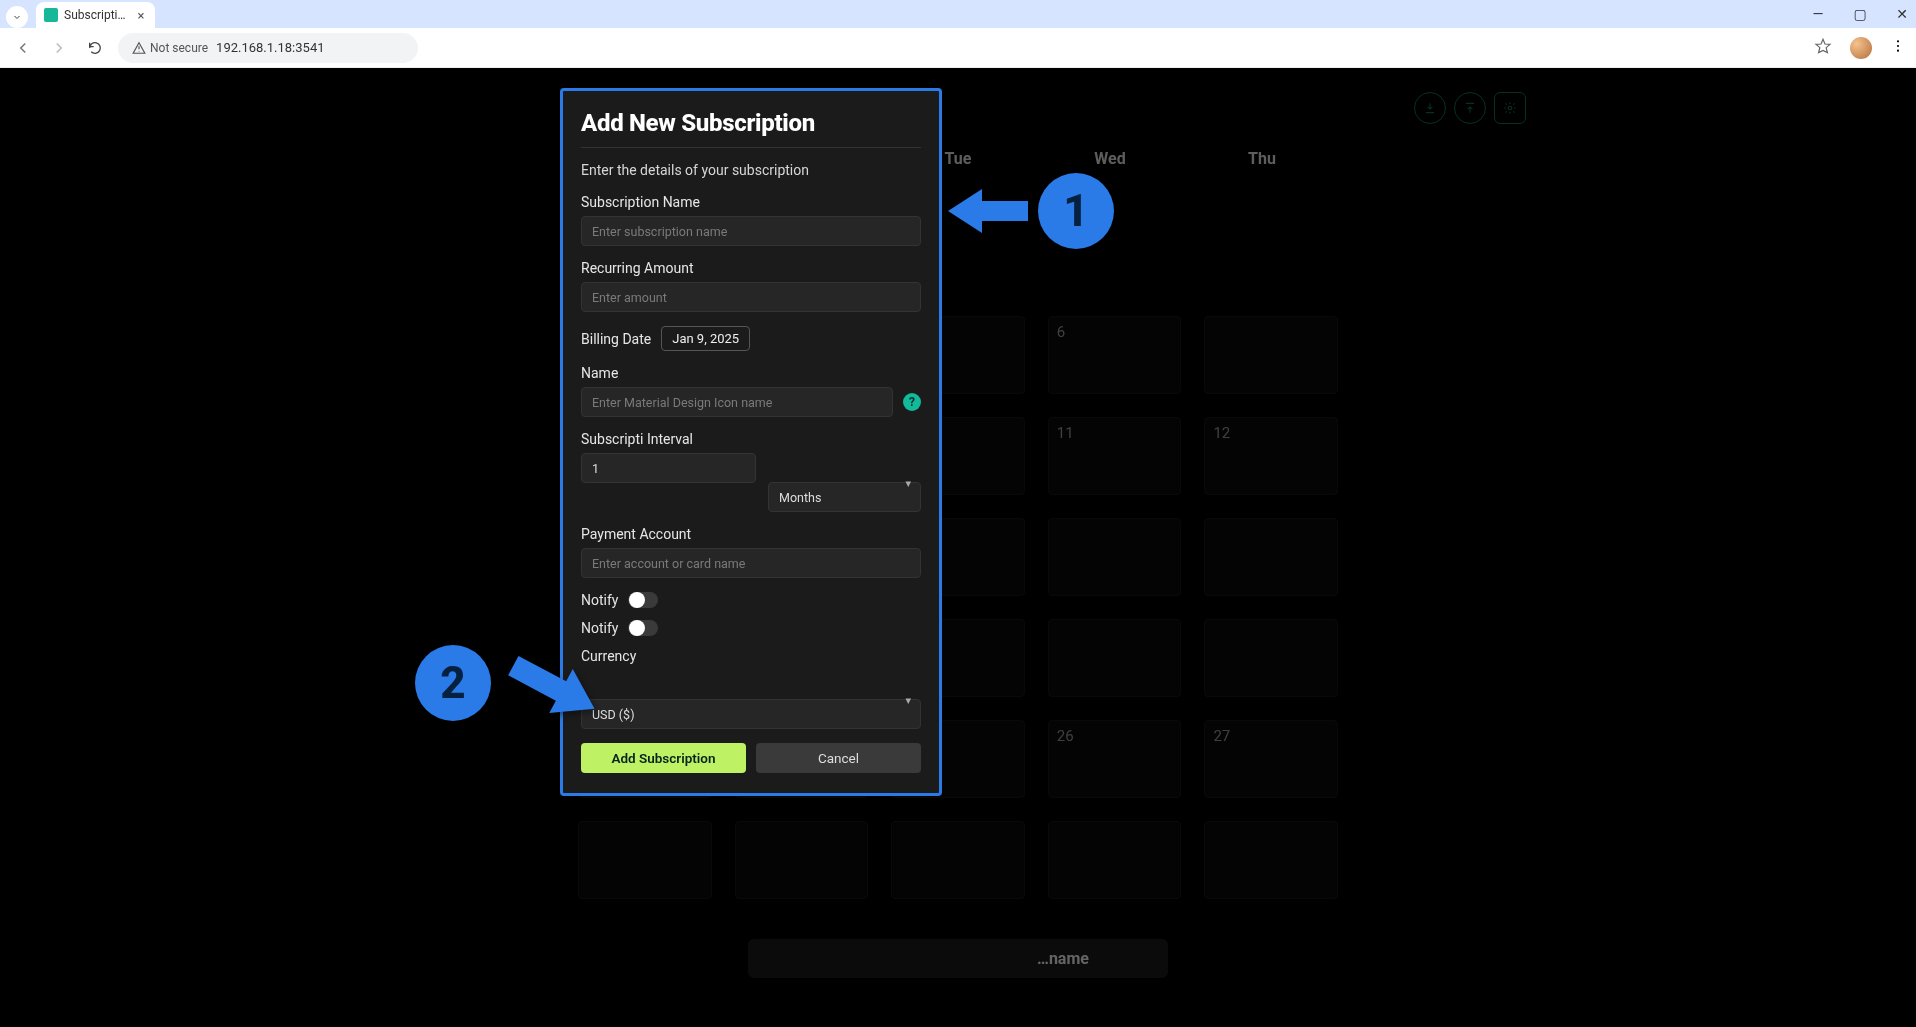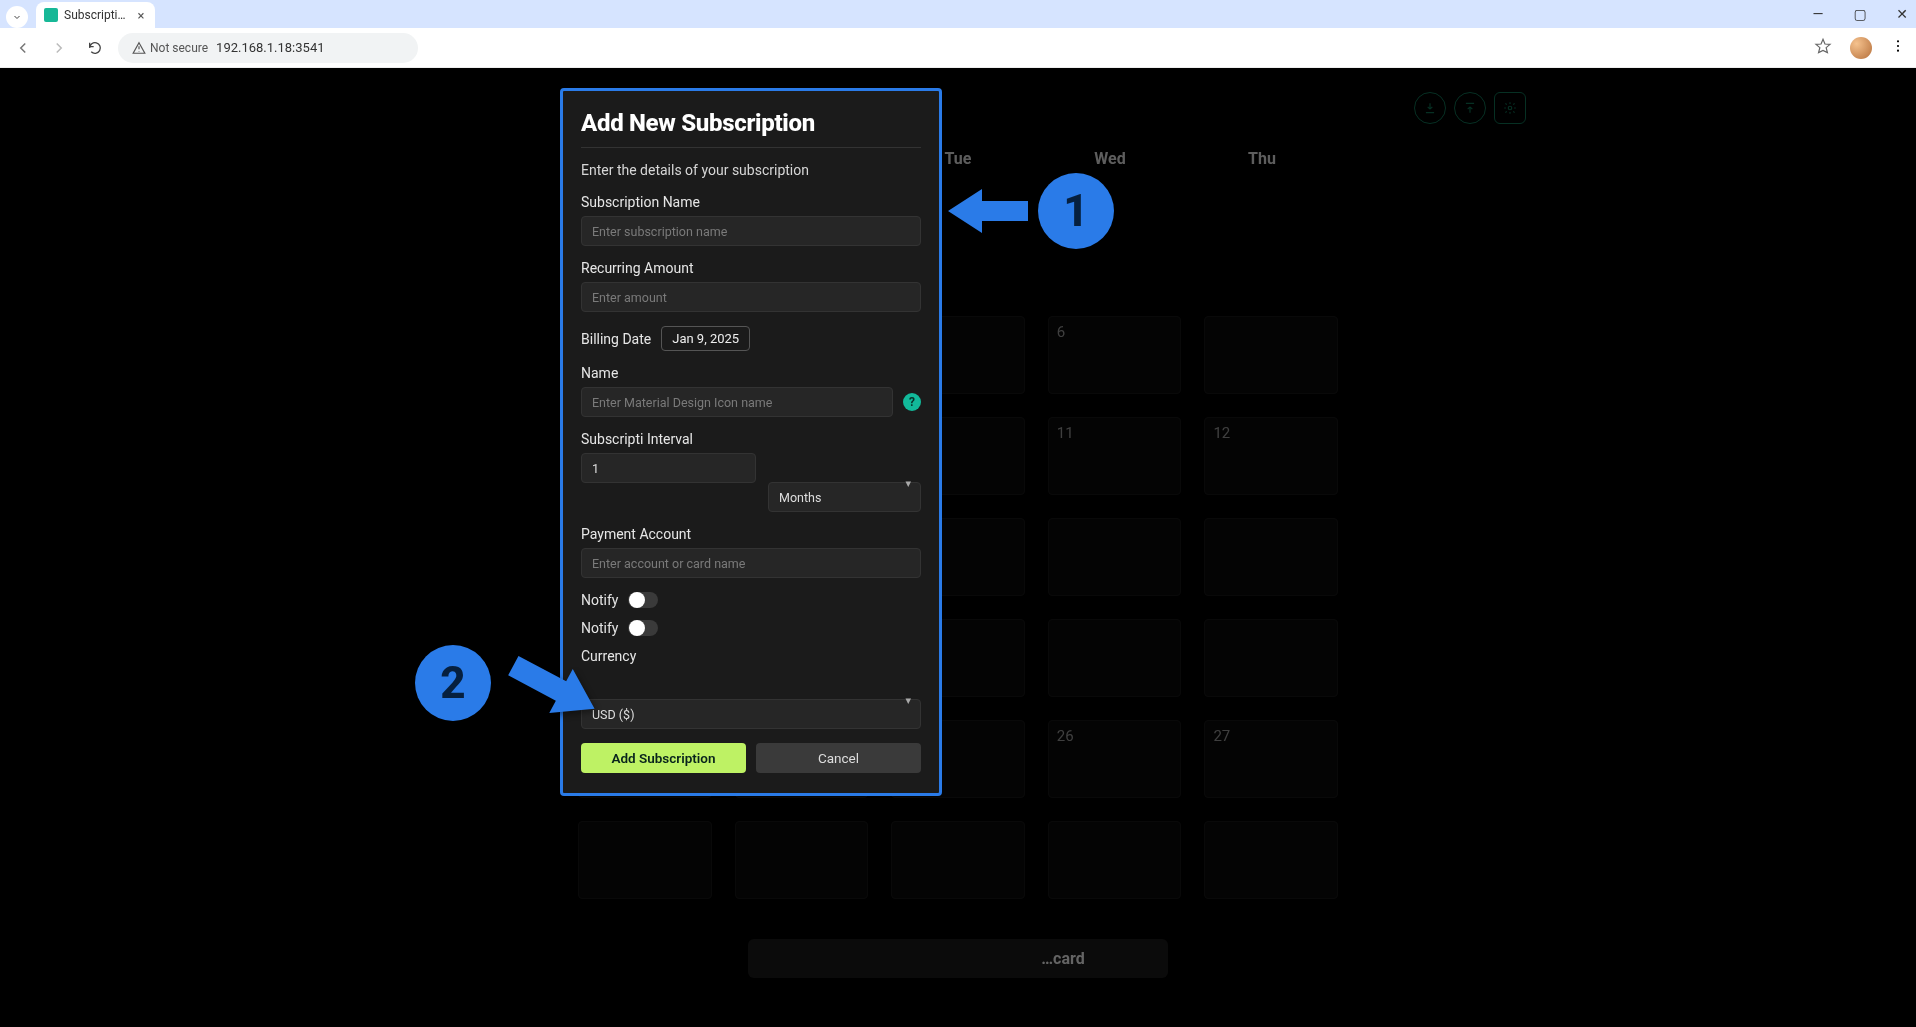--- a/index.html
+++ b/index.html
@@ -348,21 +348,21 @@
       <div class="cal-cell"><span>27</span></div>
       <div class="cal-cell"></div>
       <div class="cal-cell"></div>
       <div class="cal-cell"></div>
       <div class="cal-cell"></div>
       <div class="cal-cell"></div>
     </div>
 
     <div class="view-toggle">
       <div></div>
-      <div>…card</div>
+      <div>…name</div>
     </div>
   </div>
 
   <div class="header-actions">
     <div class="circ-btn">
       <svg width="14" height="14" viewBox="0 0 24 24">
           <path d="M12 4v10m0 0l-4-4m4 4l4-4M5 20h14" fill="none" stroke="#0f6a4f" stroke-width="2"></path>
         </svg>
     </div>
     <div class="circ-btn">

